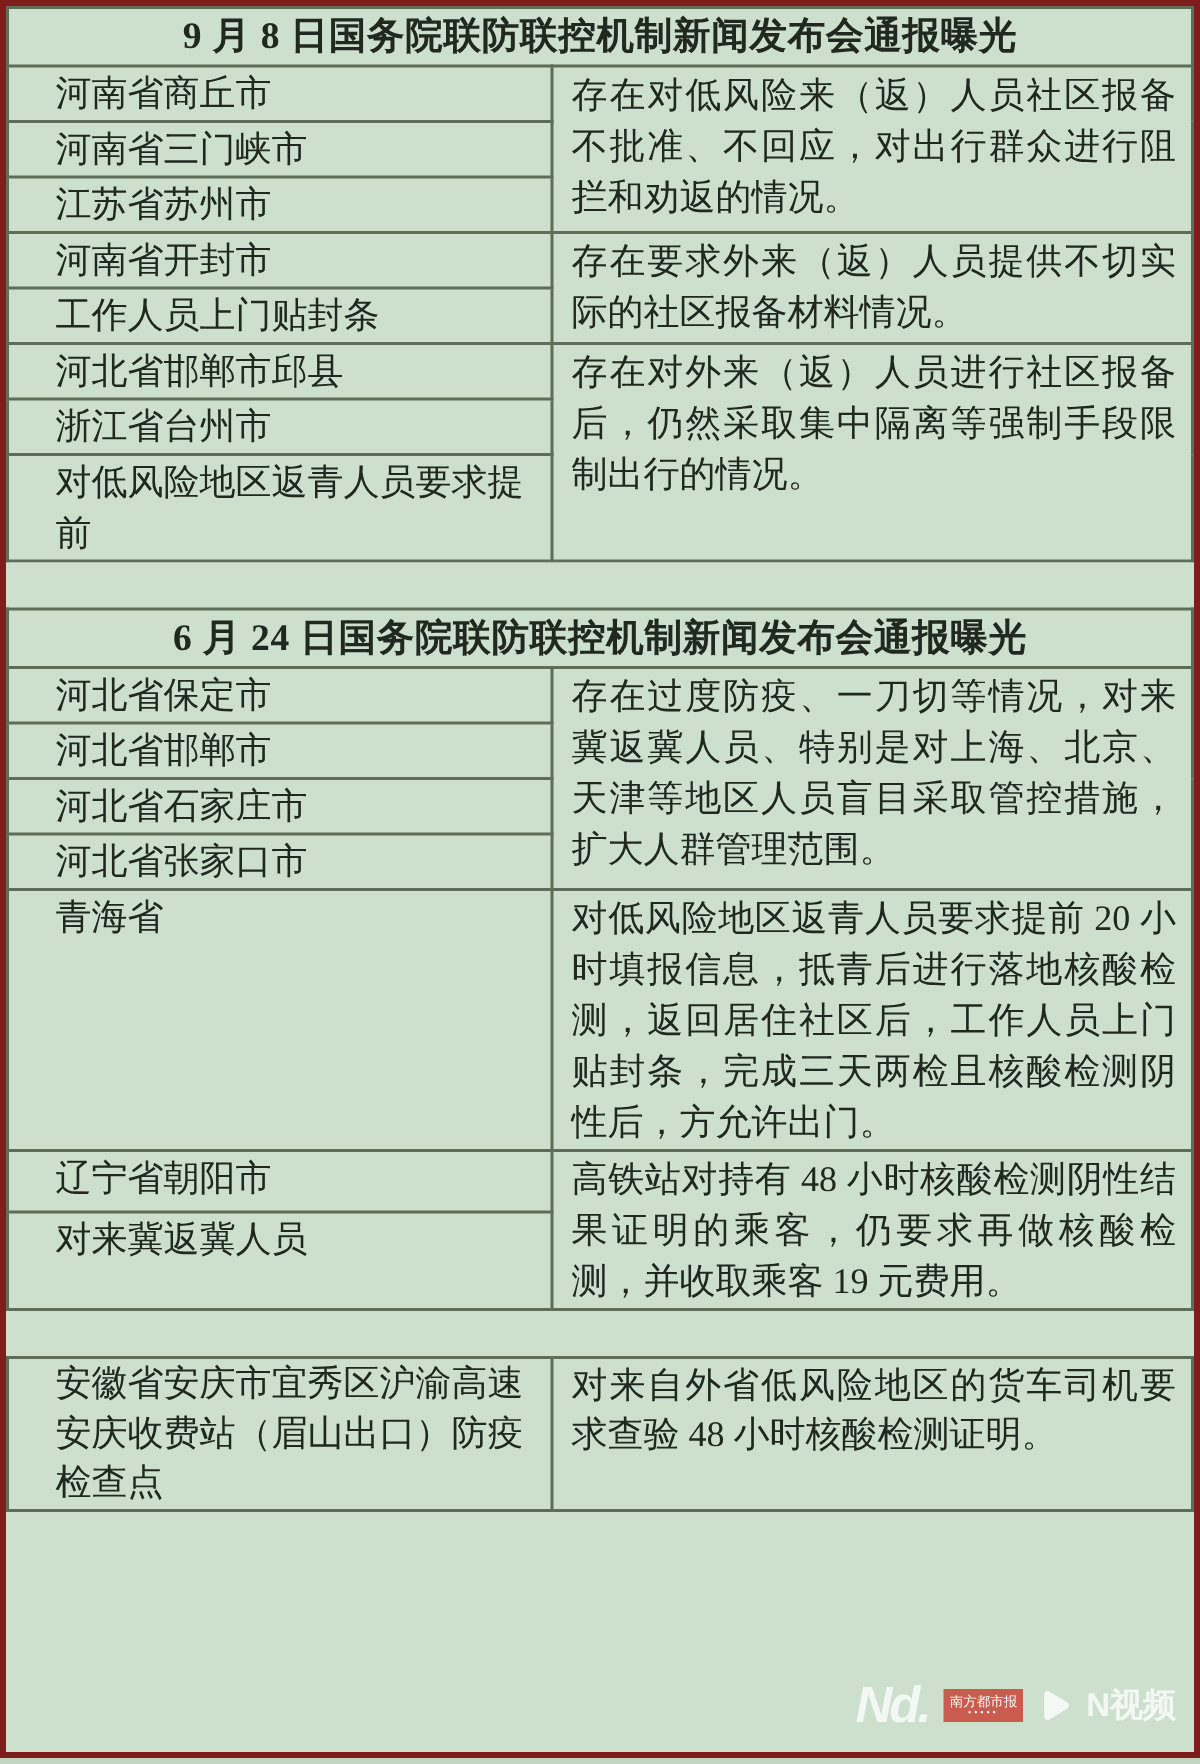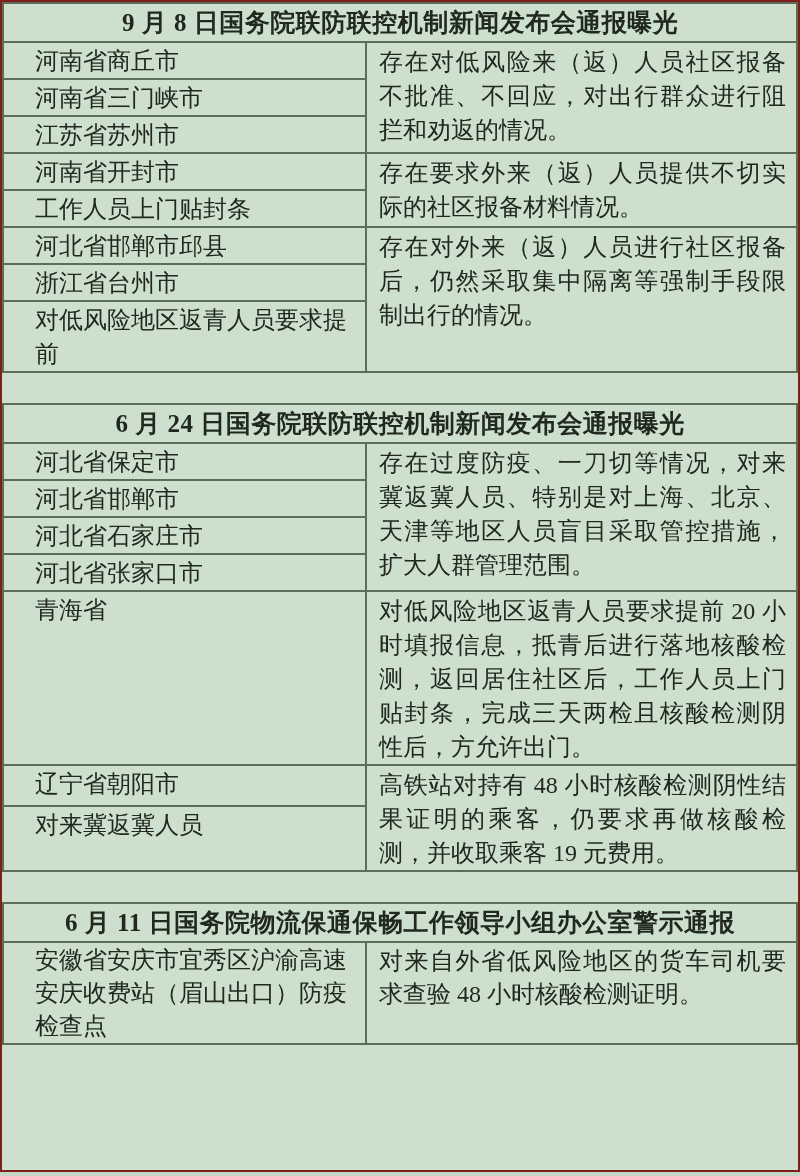--- a/index.html
+++ b/index.html
@@ -7,21 +7,21 @@
     width:800px;height:1176px;
     background:#c3d5c3;
     font-family:"Liberation Serif","DejaVu Serif",serif;
     color:#20281f;
     overflow:hidden;
   }
   .sheet{
     position:relative;
     width:800px;height:1172px;
     box-sizing:border-box;
-    border:2px solid #7f1d1d;
+    border:4px solid #7f1d1d;
     background:#cde0cd;
   }
   table{border-collapse:collapse;width:100%;table-layout:fixed;}
   col.c-left{width:363px;}
   th,td{
     border:2px solid #5d6e58;
     background:#cde0cd;
     font-size:24px;
     line-height:34px;
     padding:0;
@@ -180,25 +180,35 @@
     </table>
 
   <div class="spacer"></div>
 
   <table class="t3">
     <colgroup>
         <col class="c-left">
         <col>
       </colgroup>
     <tbody>
-        <tr>
-      <th colspan="2">6 月 11 日国务院物流保通保畅工作领导小组办公室警示通报</th>
-    </tr>
     <tr class="r66">
       <td class="region">安徽省安庆市宜秀区沪渝高速安庆收费站（眉山出口）防疫检查点</td>
       <td class="issue">对来自外省低风险地区的货车司机要求查验 48 小时核酸检测证明。</td>
     </tr>
 
   </tbody>
     </table>
 
+  <div class="watermark">
+    <span class="wm-logo">Nd.</span>
+    <span class="wm-badge">
+      <span>南方都市报</span>
+      <span class="dots">•••••</span>
+    </span>
+    <span class="wm-play">
+      <svg width="22" height="22" viewBox="0 0 24 24" aria-hidden="true">
+        <path d="M7 4 L20 12 L7 20 Z" fill="#ffffff" stroke="#ffffff" stroke-width="5" stroke-linejoin="round"></path>
+      </svg>
+    </span>
+    <span class="wm-video">N视频</span>
+  </div>
 
 </div>
 
 </body></html>

